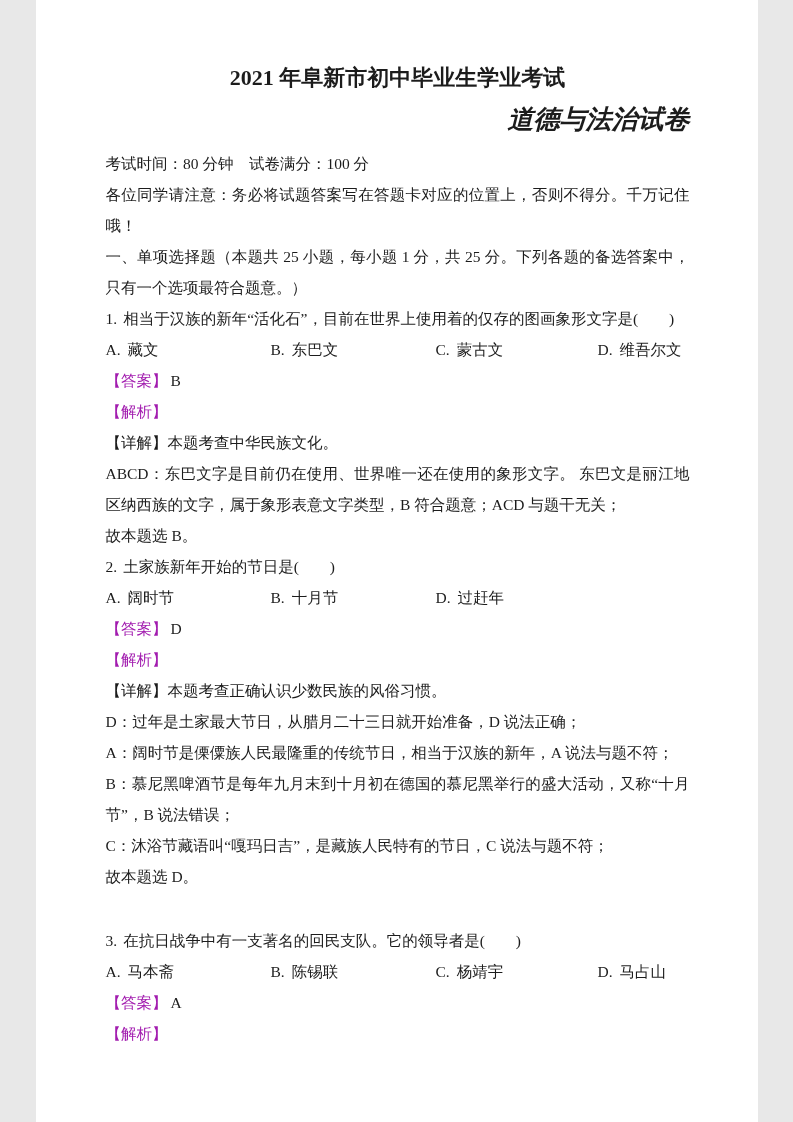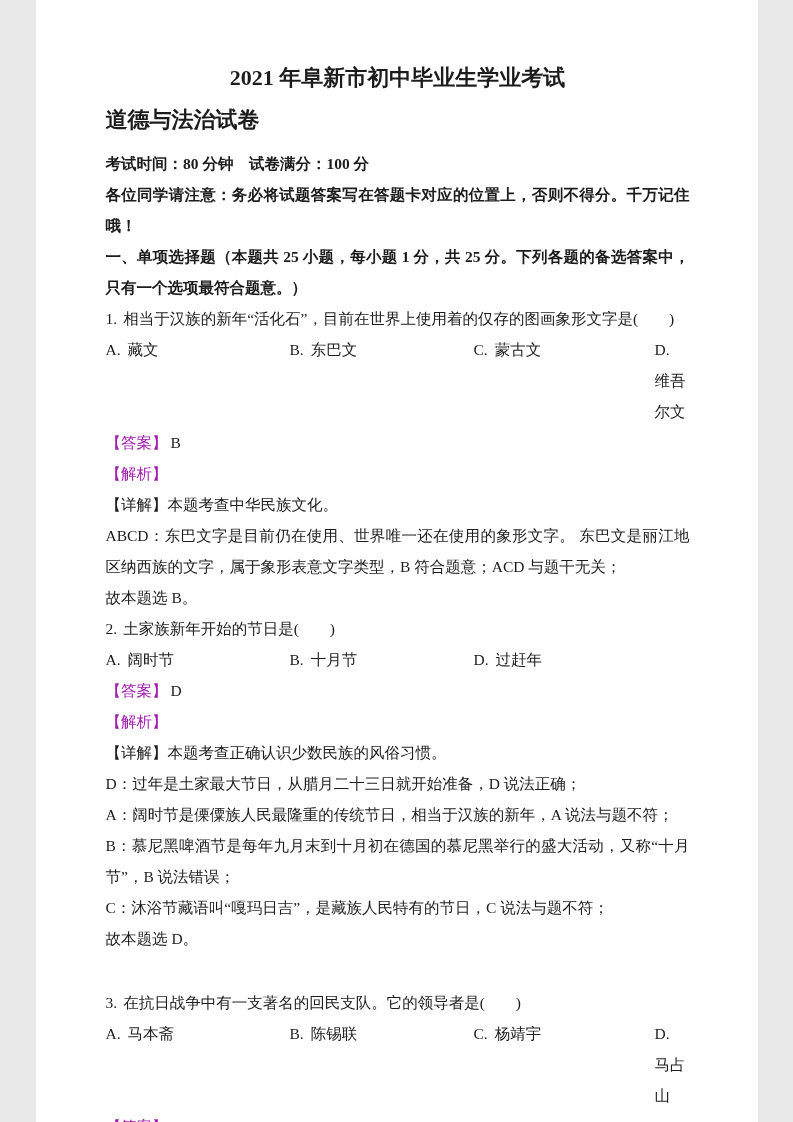--- a/index.html
+++ b/index.html
@@ -17,39 +17,39 @@
   }
   .doc-title {
     margin: 0;
     text-align: center;
     font-size: 22px;
     font-weight: bold;
     line-height: 32px;
   }
   .doc-subtitle {
     margin: 10px 0 12px 0;
-    text-align: left;
-    font-size: 22px;
+    text-align: right;
+    font-size: 26px;
     font-weight: bold;
     line-height: 32px;
+    font-style: italic;
   }
   p.line {
     margin: 0;
     font-size: 15.5px;
     line-height: 31px;
     text-align: justify;
   }
-  .bold { font-weight: bold; }
+  .bold { font-weight: normal; }
   .blue { color: #a21caf; }
   .options {
     display: grid;
     grid-template-columns: 165px 165px 162px 1fr;
     font-size: 15.5px;
     line-height: 31px;
-    gap: 19px;
   }
   .opt-label { margin-right: 7px; }
   .qnum { margin-right: 6px; }
   .answer-letter { margin-left: 3px; }
   .question-3 { margin-top: 33px; }
 </style>
 </head>
 <body>
 
 <div class="page">

